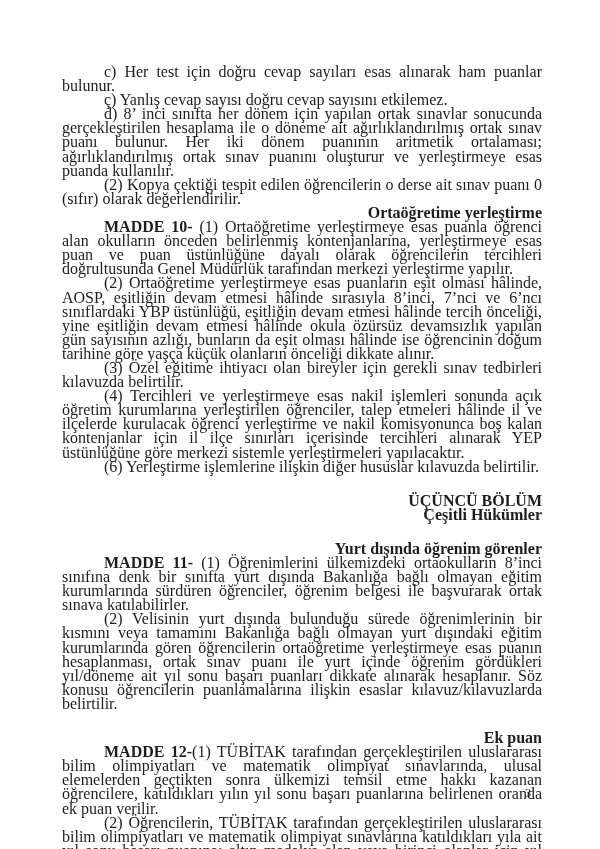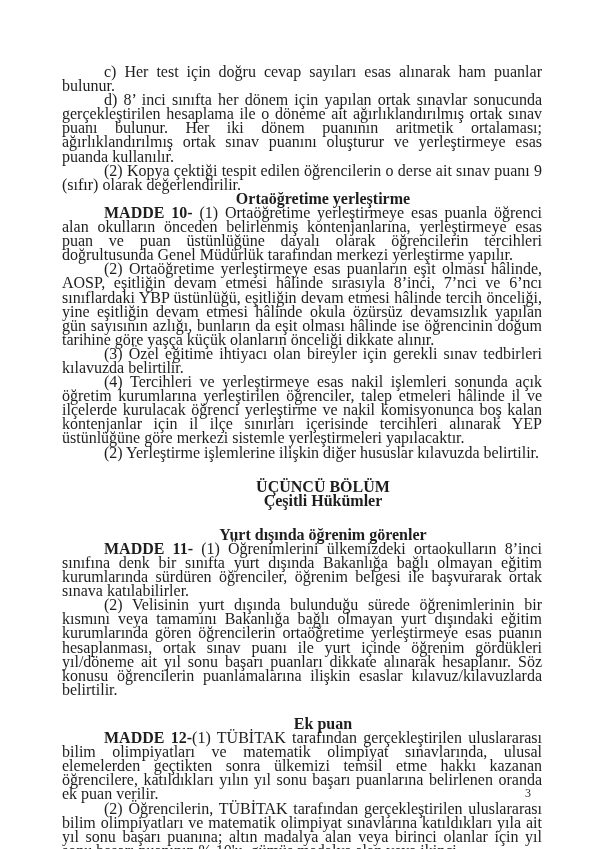--- a/index.html
+++ b/index.html
@@ -30,21 +30,21 @@
     font-size: 16px;
     line-height: 14.1px;
     text-align: justify;
   }
   .para {
     margin: 0;
     text-indent: 42px;
   }
   .heading {
     font-weight: bold;
-    text-align: center;
+    text-align: right;
   }
   .gap {
     margin-top: 20px;
   }
   .seg-bold {
     font-weight: bold;
   }
   .page-number {
     position: absolute;
     top: 786px;
@@ -55,37 +55,38 @@
   }
 </style>
 </head>
 <body>
 
 <div class="page">
   <div class="content">
 
     <p class="para"><span>c) Her test için doğru cevap sayıları esas alınarak ham puanlar bulunur.</span></p>
 
+    <p class="para"><span>ç) Yanlış cevap sayısı doğru cevap sayısını etkilemez.</span></p>
 
     <p class="para"><span>d) 8’ inci sınıfta her dönem için yapılan ortak sınavlar sonucunda gerçekleştirilen hesaplama ile o döneme ait ağırlıklandırılmış ortak sınav puanı bulunur. Her iki dönem puanının aritmetik ortalaması; ağırlıklandırılmış ortak sınav puanını oluşturur ve yerleştirmeye esas puanda kullanılır.</span></p>
 
-    <p class="para"><span>(2) Kopya çektiği tespit edilen öğrencilerin o derse ait sınav puanı 9 (sıfır) olarak değerlendirilir.</span></p>
+    <p class="para"><span>(2) Kopya çektiği tespit edilen öğrencilerin o derse ait sınav puanı 0 (sıfır) olarak değerlendirilir.</span></p>
 
     <p class="para heading"><span>Ortaöğretime yerleştirme</span></p>
 
     <p class="para"><span class="seg-bold">MADDE 10- </span><span>(1) Ortaöğretime yerleştirmeye esas puanla öğrenci alan okulların önceden belirlenmiş kontenjanlarına, yerleştirmeye esas puan ve puan üstünlüğüne dayalı olarak öğrencilerin tercihleri doğrultusunda Genel Müdürlük tarafından merkezi yerleştirme yapılır.</span></p>
 
     <p class="para"><span>(2) Ortaöğretime yerleştirmeye esas puanların eşit olması hâlinde, AOSP, eşitliğin devam etmesi hâlinde sırasıyla 8’inci, 7’nci ve 6’ncı sınıflardaki YBP üstünlüğü,  eşitliğin devam etmesi hâlinde tercih önceliği, yine eşitliğin devam etmesi hâlinde okula özürsüz devamsızlık yapılan gün sayısının azlığı, bunların da eşit olması hâlinde ise öğrencinin doğum tarihine göre yaşça küçük olanların önceliği dikkate alınır.</span></p>
 
     <p class="para"><span>(3) Özel eğitime ihtiyacı olan bireyler için gerekli sınav tedbirleri kılavuzda belirtilir.</span></p>
 
     <p class="para"><span>(4) Tercihleri ve yerleştirmeye esas nakil işlemleri sonunda açık öğretim kurumlarına yerleştirilen öğrenciler, talep etmeleri hâlinde il ve ilçelerde kurulacak öğrenci yerleştirme ve nakil komisyonunca boş kalan kontenjanlar için il ilçe sınırları içerisinde tercihleri alınarak YEP üstünlüğüne göre merkezi sistemle yerleştirmeleri yapılacaktır.</span></p>
 
 
-    <p class="para"><span>(2) Yerleştirme işlemlerine ilişkin diğer hususlar kılavuzda belirtilir.</span></p>
+    <p class="para"><span>(6) Yerleştirme işlemlerine ilişkin diğer hususlar kılavuzda belirtilir.</span></p>
 
     <p class="para heading gap"><span>ÜÇÜNCÜ BÖLÜM</span></p>
 
     <p class="para heading"><span>Çeşitli Hükümler</span></p>
 
     <p class="para heading gap"><span>Yurt dışında öğrenim görenler</span></p>
 
     <p class="para"><span class="seg-bold">MADDE 11- </span><span>(1) Öğrenimlerini ülkemizdeki ortaokulların 8’inci sınıfına denk bir sınıfta yurt dışında Bakanlığa bağlı olmayan eğitim kurumlarında sürdüren öğrenciler, öğrenim belgesi ile başvurarak ortak sınava katılabilirler.</span></p>
 
     <p class="para"><span>(2) Velisinin yurt dışında bulunduğu sürede öğrenimlerinin bir kısmını veya tamamını Bakanlığa bağlı olmayan yurt dışındaki eğitim kurumlarında gören öğrencilerin ortaöğretime yerleştirmeye esas puanın hesaplanması, ortak sınav puanı ile yurt içinde öğrenim gördükleri yıl/döneme ait yıl sonu başarı puanları dikkate alınarak hesaplanır. Söz konusu öğrencilerin puanlamalarına ilişkin esaslar kılavuz/kılavuzlarda belirtilir.</span></p>

